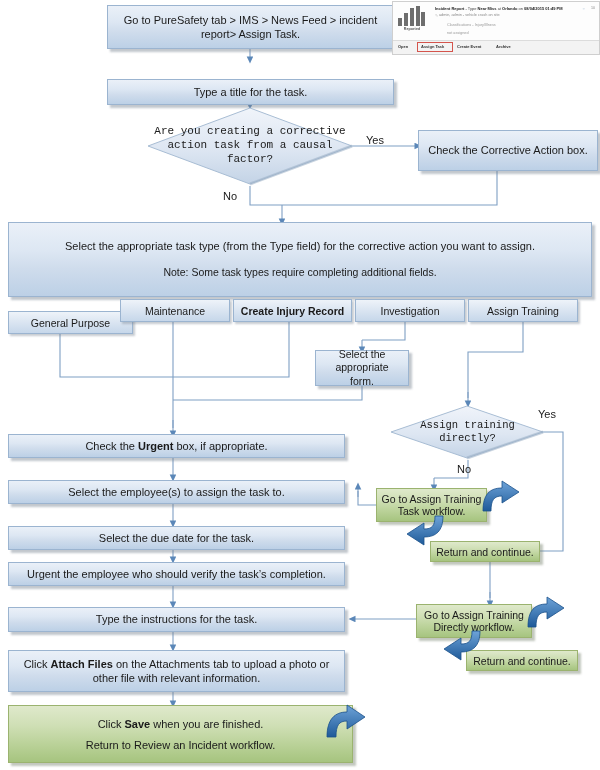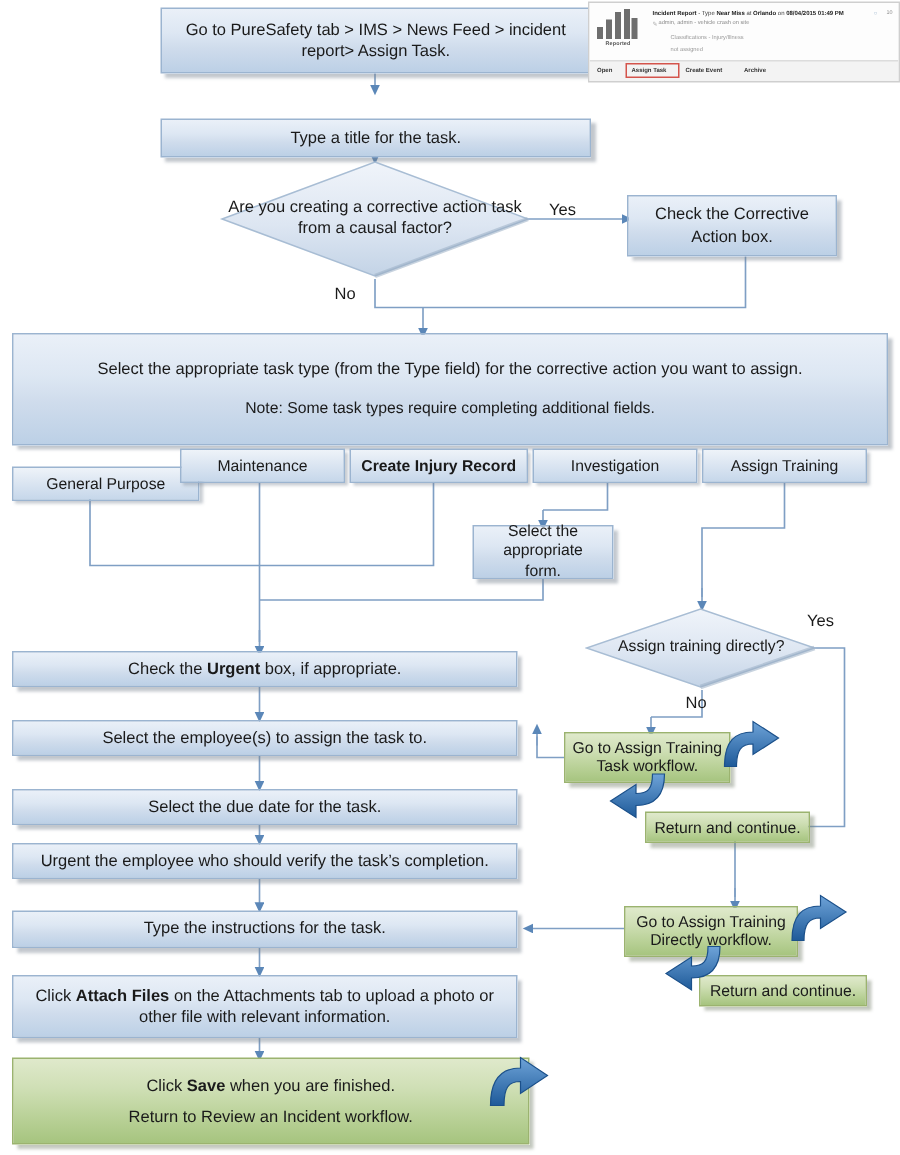--- a/index.html
+++ b/index.html
@@ -26,21 +26,21 @@
   }
   .tab{
     background:linear-gradient(to bottom,#eef3f9 0%,#dce6f2 45%,#c6d7ea 100%);
     border:1px solid #9bb4d0;
     box-shadow:2px 2px 2px rgba(120,130,145,.42);
     font-size:10.5px;
   }
   .diamond{position:absolute;z-index:5;}
   .diamond .d-shape{position:absolute;inset:0;}
   .diamond .d-label{position:absolute;inset:0;display:flex;align-items:center;
-    justify-content:center;text-align:center;line-height:1.25;}
+    justify-content:center;text-align:center;line-height:1.25;font-family:Liberation Mono, monospace;}
 
   
   .t11{font-size:11px;}
   .t105{font-size:10.5px;}
   .ital{}
   b{font-weight:bold;}
 
   
   #wires{position:absolute;left:0;top:0;width:600px;height:770px;z-index:2;}
 
@@ -158,21 +158,21 @@
       </defs>
       <polygon points="104,2 206,40 104,78 2,40" fill="url(#dg1)" stroke="#a8bdd4" stroke-width="1"></polygon>
       <polyline points="104,78 206,40" stroke="#9aaec4" stroke-width="3" fill="none" opacity=".55"></polyline>
     </svg>
     <div class="d-label t11">Are you creating a corrective action task from a causal factor?</div>
   </div>
 
   <div class="edgelbl" style="left:366px;top:134px;">Yes</div>
   <div class="edgelbl" style="left:223px;top:190px;">No</div>
 
-  <div class="node box" style="left:418px;top:130px;width:140px;height:41px;">
+  <div class="node box" style="left:418px;top:130px;width:180px;height:41px;">
     <div class="txt t11">Check the  Corrective Action box.</div>
   </div>
 
   <div class="node box" style="left:8px;top:222px;width:584px;height:75px;flex-direction:column;justify-content:center;">
     <div class="txt t11" style="padding-bottom:10px;">Select the appropriate task type (from the Type field) for the corrective action you want to assign.</div>
     <div class="txt t105 ital">Note: Some task types require completing  additional fields.</div>
   </div>
 
   <div class="node tab" style="left:8px;top:299px;width:125px;height:23px;margin-top:12px;">
     <span>General Purpose</span>

